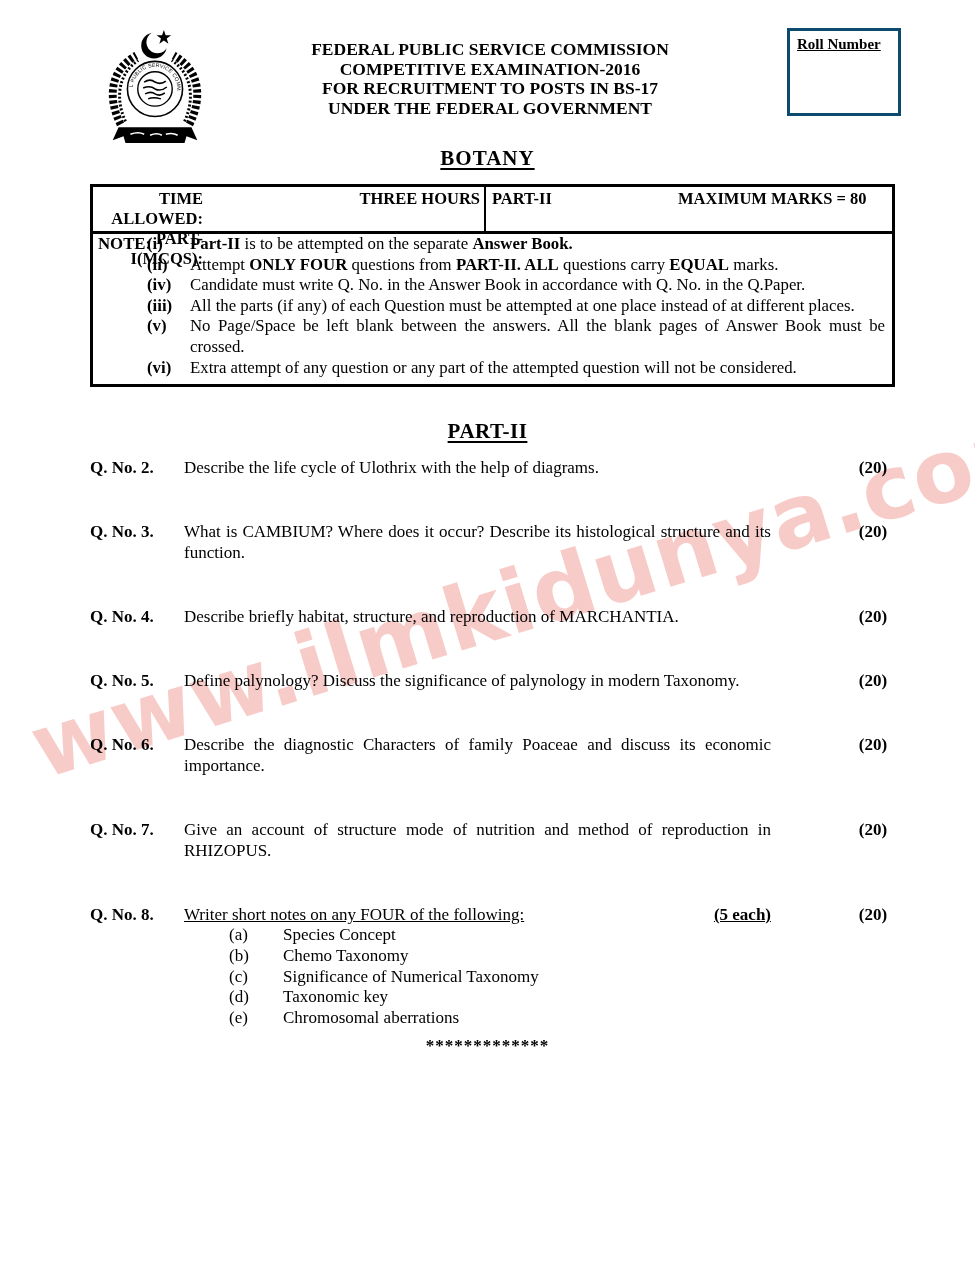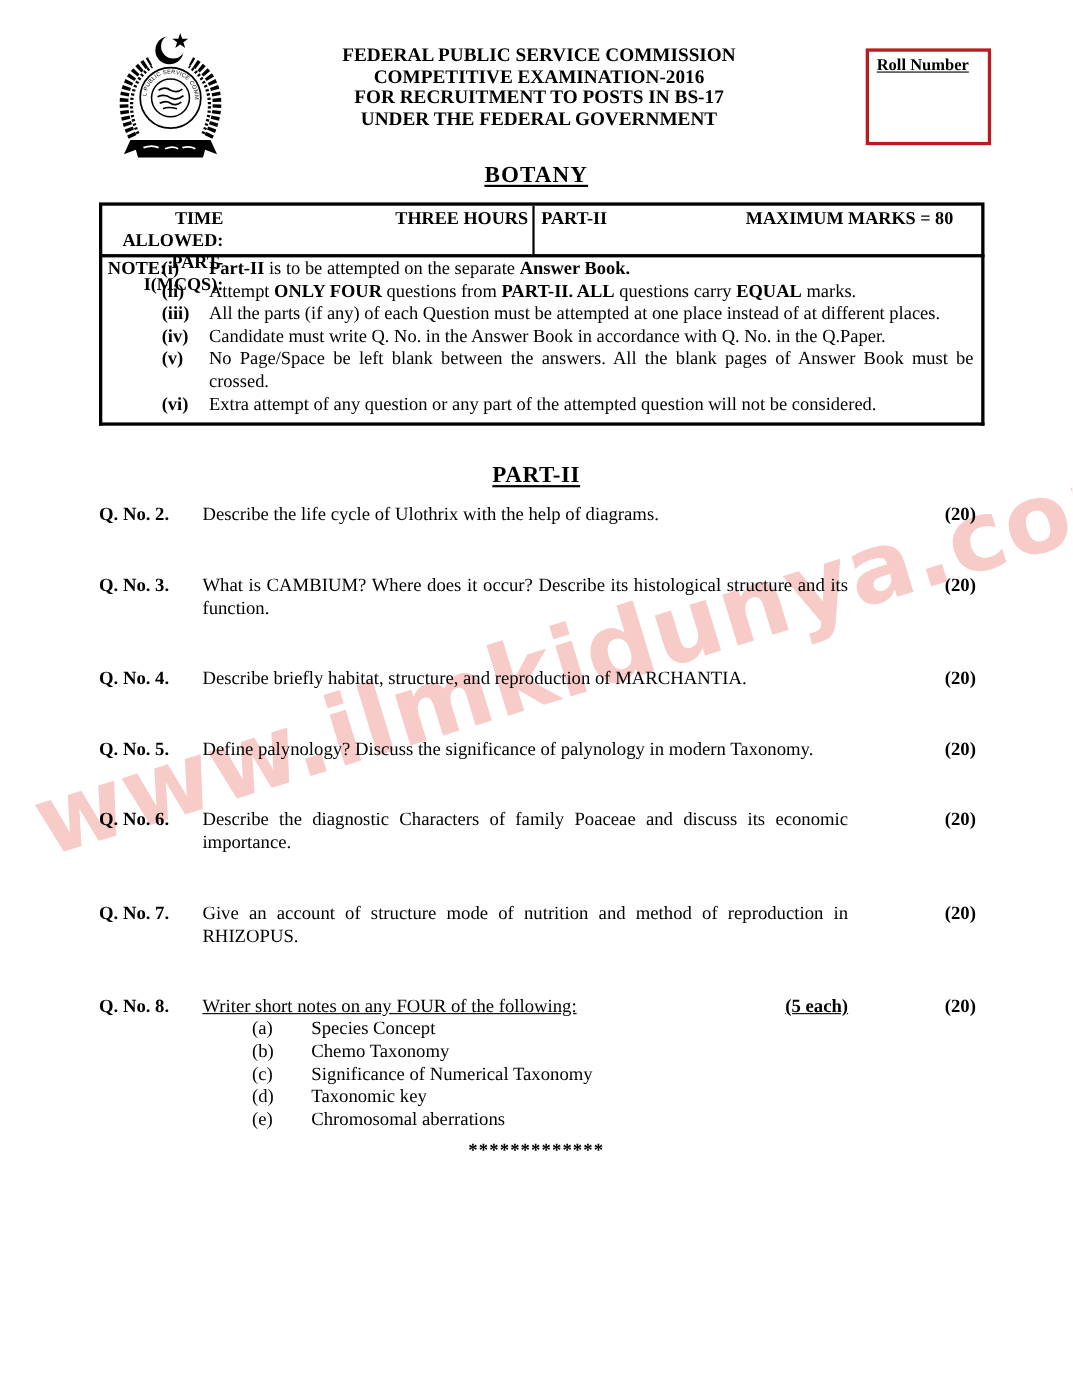--- a/index.html
+++ b/index.html
@@ -7,22 +7,22 @@
         font-family:"Liberation Serif","DejaVu Serif",serif;color:#000;}
   .watermark{position:absolute;left:34px;top:698px;z-index:0;white-space:nowrap;
              font-family:"DejaVu Sans","Liberation Sans",sans-serif;font-weight:bold;
              font-size:88px;letter-spacing:1px;color:rgba(238,140,130,0.45);
              transform:rotate(-17deg);transform-origin:0 50%;}
   .content{position:absolute;inset:0;z-index:1;}
   
   .logo{position:absolute;left:95px;top:24px;width:120px;height:124px;}
   .title-block{position:absolute;left:240px;top:40px;width:500px;text-align:center;
                font-weight:bold;font-size:17.5px;line-height:19.5px;}
-  .roll-box{position:absolute;left:787px;top:44px;width:101px;height:78px;
-            border:3px solid #b91c1c;padding:4px 0 0 7px;box-sizing:content-box;}
+  .roll-box{position:absolute;left:787px;top:28px;width:101px;height:78px;
+            border:3px solid #0c4a6e;padding:4px 0 0 7px;box-sizing:content-box;}
   .roll-label{font-weight:bold;font-size:15px;text-decoration:underline;}
   .subject{position:absolute;left:0;top:146px;width:975px;text-align:center;}
   .subject span{font-weight:bold;font-size:21px;letter-spacing:1px;text-decoration:underline;text-underline-offset:3px;}
   
   .info-table{position:absolute;left:90px;top:184px;width:799px;border:3px solid #000;
               display:flex;height:44px;}
   .it-left{width:381px;border-right:2.5px solid #000;padding:2px 4px 0 6px;}
   .it-right{flex:1;padding:2px 4px 0 6px;}
   .it-row{display:grid;font-weight:bold;font-size:16.5px;line-height:20px;}
   .it-left .it-row{grid-template-columns:104px 1fr;text-align:right;}
@@ -133,27 +133,27 @@
         <span class="nr-num">(i)</span>
         <span class="nr-text"><span class="b">Part-II</span><span> is to be attempted on the separate </span><span class="b">Answer Book.</span></span>
       </div>
       <div class="note-row">
         <span class="nr-prefix"></span>
         <span class="nr-num">(ii)</span>
         <span class="nr-text"><span>Attempt </span><span class="b">ONLY FOUR</span><span> questions from </span><span class="b">PART-II. ALL</span><span> questions carry </span><span class="b">EQUAL</span><span> marks.</span></span>
       </div>
       <div class="note-row">
         <span class="nr-prefix"></span>
+        <span class="nr-num">(iv)</span>
+        <span class="nr-text"><span>Candidate must write Q. No. in the Answer Book in accordance with Q. No. in the Q.Paper.</span></span>
+      </div>
+      <div class="note-row">
+        <span class="nr-prefix"></span>
         <span class="nr-num">(iii)</span>
         <span class="nr-text"><span>All the parts (if any) of each Question must be attempted at one place instead of at different places.</span></span>
-      </div>
-      <div class="note-row">
-        <span class="nr-prefix"></span>
-        <span class="nr-num">(iv)</span>
-        <span class="nr-text"><span>Candidate must write Q. No. in the Answer Book in accordance with Q. No. in the Q.Paper.</span></span>
       </div>
       <div class="note-row">
         <span class="nr-prefix"></span>
         <span class="nr-num">(v)</span>
         <span class="nr-text"><span>No Page/Space be left blank between the answers. All the blank pages of Answer Book must be crossed.</span></span>
       </div>
       <div class="note-row">
         <span class="nr-prefix"></span>
         <span class="nr-num">(vi)</span>
         <span class="nr-text"><span>Extra attempt of any question or any part of the attempted question will not be considered.</span></span>

